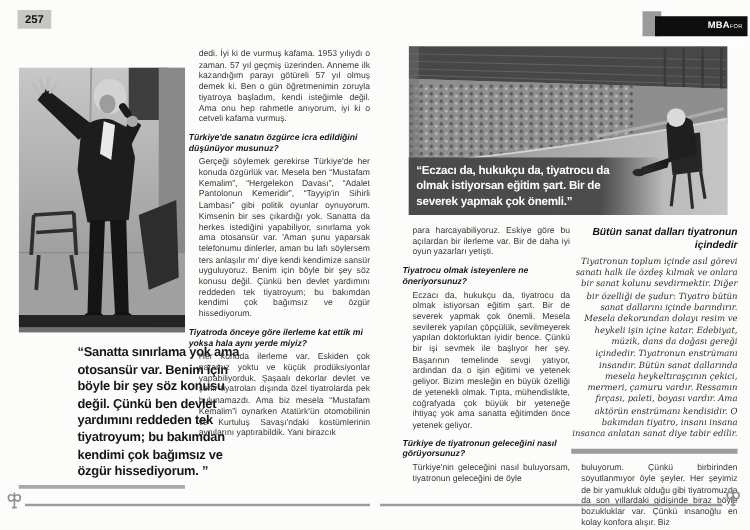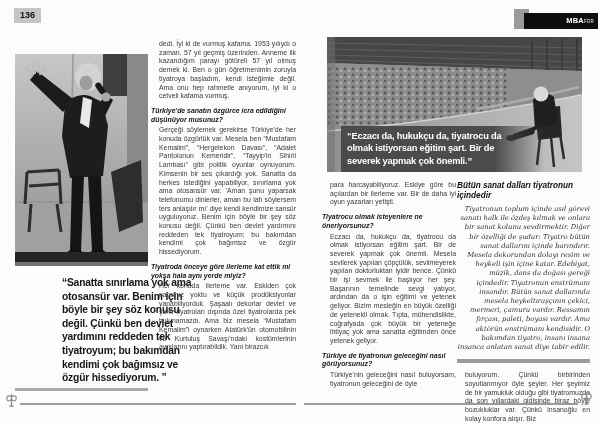--- a/index.html
+++ b/index.html
@@ -17,47 +17,47 @@
   .badge .l2{font-size:7.5px;font-weight:bold;display:block;margin-top:8px;}
   
   .photoL{position:absolute;left:15px;top:54px;width:133px;height:212px;}
   .photoR{position:absolute;left:327px;top:37px;width:255px;height:135px;}
   
   .pullL{position:absolute;left:14px;top:276px;width:135px;color:#161616;
          font-size:10.3px;font-weight:bold;line-height:13.6px;letter-spacing:-0.2px;margin-left:48px;}
   .barL{position:absolute;left:15px;top:388px;width:133px;height:3px;background:#a9a9a9;}
   
   .overlay{position:absolute;left:327px;top:126px;width:255px;height:46px;
-           background:linear-gradient(90deg,rgba(72,72,72,.97) 0%,rgba(72,72,72,.97) 60%,rgba(72,72,72,0) 80%);margin-left:14px;}
+           background:linear-gradient(90deg,rgba(72,72,72,.97) 0%,rgba(72,72,72,.97) 60%,rgba(72,72,72,0) 80%);}
   .overlay .qt{width:182px;padding:4px 0 0 6px;color:#fff;font-size:9.3px;font-weight:bold;
            line-height:12.4px;letter-spacing:-0.2px;}
   
   .col{position:absolute;font-size:6.9px;line-height:8.7px;text-align:justify;}
   .col1{left:151px;top:40px;width:145px;}
   .col2{left:322px;top:181px;width:134px;}
   .col3{left:457px;top:181px;width:133px;}
   .p{margin:0 0 0 8px;}
   .q{margin:6px 0 2px 0;font-weight:bold;font-style:italic;color:#161616;text-align:left;}
   .sideh{font-size:8.2px;line-height:10px;font-weight:bold;font-style:italic;color:#111;
-         text-align:left;margin:0 0 4px 0;}
+         text-align:right;margin:0 0 4px 0;}
   .sideb{font-family:"DejaVu Serif",serif;font-style:italic;font-size:6.8px;line-height:9.2px;
          color:#2e2e2e;text-align:right;margin:0;}
   .sdiv{width:133px;height:4px;background:#9b9b9b;margin:7px 0 8px 0;}
   
   .ruleL{position:absolute;left:20px;top:403px;width:276px;height:1.5px;background:#9c9c9c;}
   .ruleR{position:absolute;left:304px;top:403px;width:274px;height:1.5px;background:#9c9c9c;}
   .ornL{position:absolute;left:5px;top:393px;}
   .ornR{position:absolute;left:580px;top:391px;transform:scaleX(-1);}
 </style>
 </head>
 <body>
 
 <div class="spread">
 
-  <div class="pagenum">136</div>
+  <div class="pagenum">257</div>
 
   <div class="badge-sq"></div>
   <div class="badge">
     <span class="l1"><span>MBA</span><span class="sm">FOR</span></span>
     <span class="l2">Teenagers</span>
   </div>
 
   <svg class="photoL" viewBox="0 0 133 212" xmlns="http://www.w3.org/2000/svg">
     <defs>
       <linearGradient id="wall" x1="0" y1="0" x2="0" y2="1">

